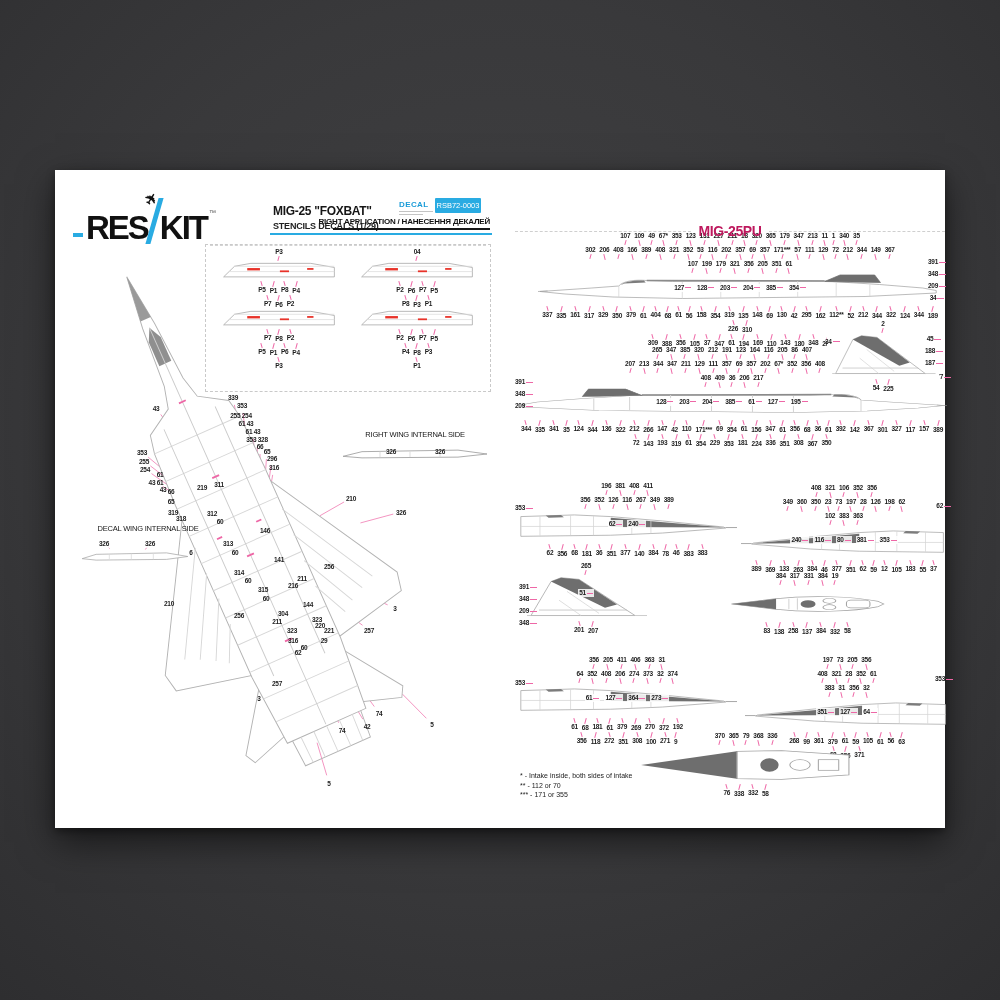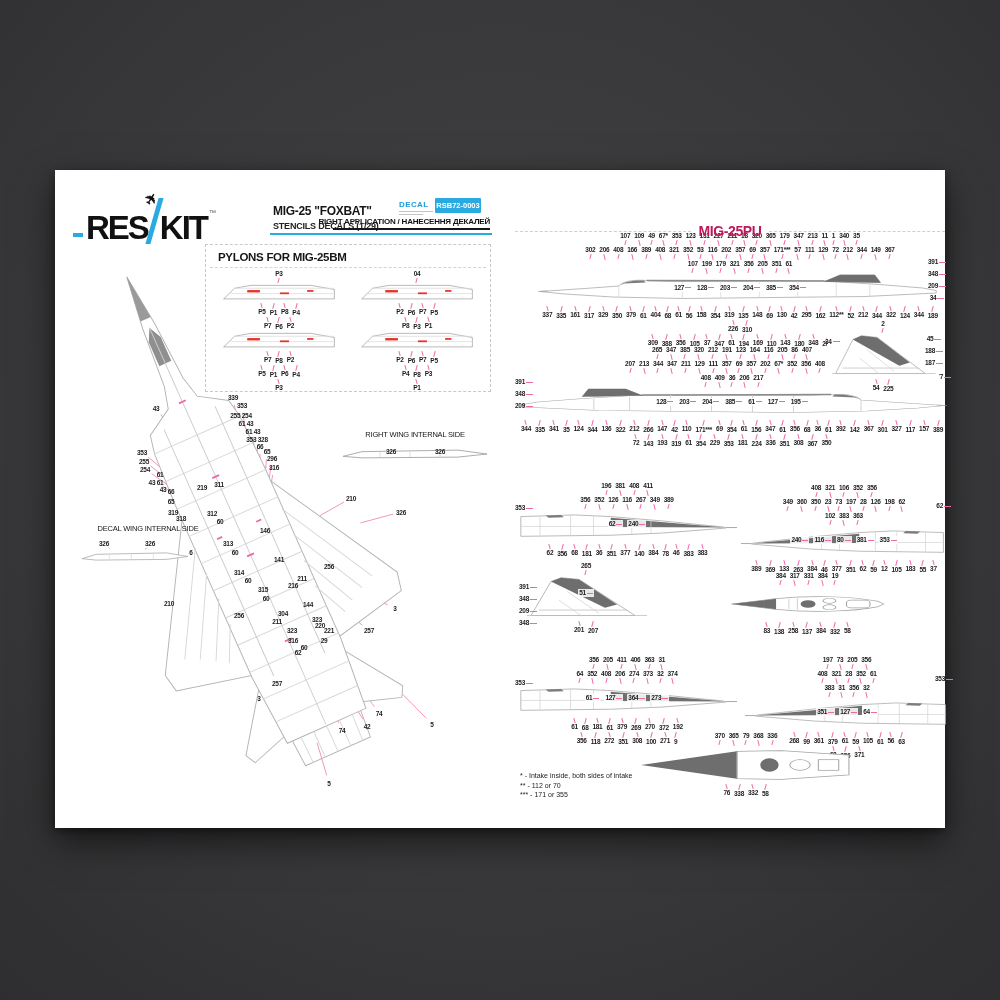--- a/index.html
+++ b/index.html
@@ -18,21 +18,21 @@
   .brand .tm{font-size:7px;color:#555;margin:0 0 26px 2px;}
   .hd-titles{position:absolute;left:218px;top:34px;}
   .hd-title{font-size:12px;font-weight:900;color:#161616;letter-spacing:-.3px;}
   .hd-sub{font-size:9px;font-weight:700;color:#222;margin-top:3px;letter-spacing:-.2px;}
   .blue-rule{position:absolute;left:215px;top:63px;width:222px;height:2px;background:#29abe2;}
   .foxbot{position:absolute;left:344px;top:30px;width:34px;}
   .foxbot .fx{font-size:8px;font-weight:900;color:#1b9cd8;letter-spacing:.4px;}
   .foxbot .l1,.foxbot .l2{height:1.5px;background:#c4c4c4;margin-top:1.5px;}
   .foxbot .l2{width:70%;}
   .badge{position:absolute;left:380px;top:28px;width:46px;height:15px;background:#29abe2;color:#fff;
-         font-size:7.5px;font-weight:700;display:flex;align-items:center;justify-content:center;border-radius:1px;}
+         font-size:7.5px;font-weight:400;display:flex;align-items:center;justify-content:center;border-radius:1px;}
   .decal-line{position:absolute;right:455px;top:47px;font-size:8px;font-weight:900;color:#111;letter-spacing:-.2px;}
   .black-rule{position:absolute;left:278px;top:58px;width:157px;height:2px;background:#161616;}
   
   .sec-title{position:absolute;display:flex;align-items:center;width:430px;left:460px;}
   .sec-title .dash{flex:1;border-top:1.6px dashed #cfcfcf;}
   .sec-title .t{font-size:14px;font-weight:900;letter-spacing:-.4px;color:#be185d;padding:0 8px;white-space:nowrap;}
   
   .pybox{position:absolute;left:150px;top:74px;width:284px;height:146px;border:1.5px dashed #c9c9c9;background:#fff;}
   .pybox .pyt{font-size:11.5px;font-weight:900;color:#161616;letter-spacing:-.3px;padding:6px 0 4px 12px;}
   .pybox .pyrule{border-top:1.5px dashed #d4d4d4;margin:0 4px;}
@@ -96,21 +96,20 @@
   <div class="foxbot">
     <div class="fx">DECAL</div>
     <div class="l1"></div>
       <div class="l2"></div>
   </div>
   <div class="badge">RSB72-0003</div>
   <div class="decal-line">RIGHT APPLICATION / НАНЕСЕННЯ ДЕКАЛЕЙ</div>
   <div class="black-rule"></div>
 
   <div class="pybox">
-    <div class="pyt">PYLONS FOR MIG-25BM</div>
     <div class="pyrule"></div>
     <div class="pygrid" id="pygrid">
         <div class="pycell">
           <div class="rows top">
             <div class="row">
               <span class="lbl">P3</span>
             </div>
           </div>
           <div class="sil" style="width: 118px; height: 20px;">
             <svg viewBox="0 0 130 34" preserveAspectRatio="none">

